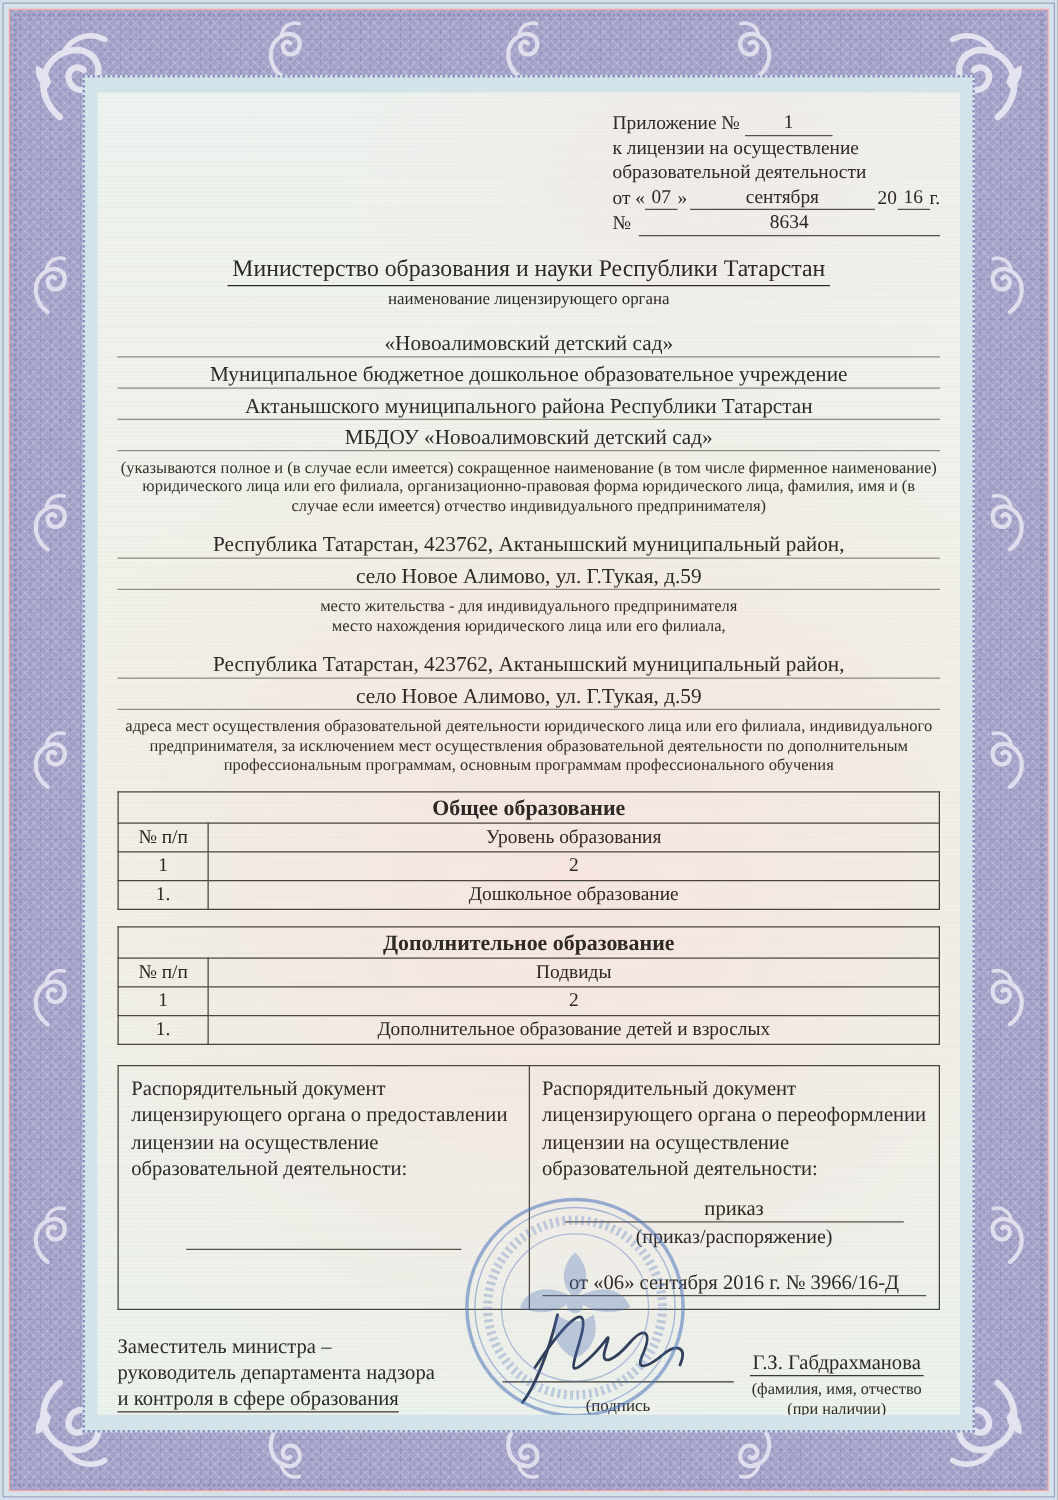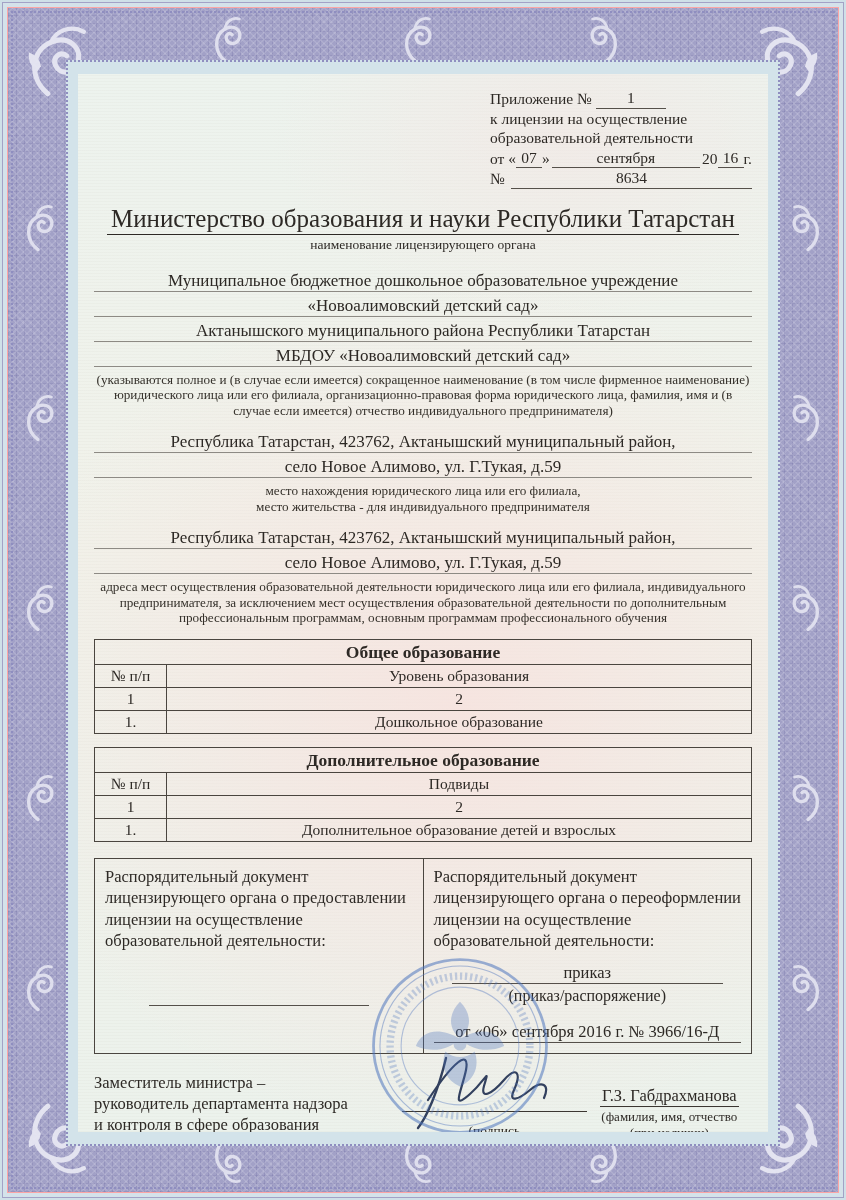--- a/index.html
+++ b/index.html
@@ -53,21 +53,21 @@
   .hdr { width:262px; margin-left:auto; font-size:15.5px; line-height:19.5px; }
   .hdr-row { display:flex; align-items:flex-end; }
   .hdr .num1 { width:70px; margin-left:4px; }
   .hdr .datefill { flex:1; margin:0 2px; }
   .hdr .short { width:26px; }
   .hdr .numline { flex:1; margin-left:6px; }
 
   .center { text-align:center; }
 
   .authority { margin-top:16px; }
-  .authority .name { font-size:25px; display:inline-block; border-bottom:1.4px solid #2d2925; padding:0 4px 1px; }
+  .authority .name { font-size:19px; display:inline-block; border-bottom:1.4px solid #2d2925; padding:0 4px 1px; }
   .authority .cap { font-size:13.5px; margin-top:2px; }
 
   .org { margin-top:14px; }
   .ruled { font-size:17px; line-height:20px; border-bottom:1px solid #8d8a84; text-align:center; padding-top:4px; }
 
   .smallcap { font-size:13.2px; line-height:15.5px; text-align:center; margin-top:5px; color:#34302a; }
 
   .addr { margin-top:10px; }
 
   
@@ -211,33 +211,33 @@
         <span class="val-underline numline">8634</span>
       </div>
     </div>
 
     <div class="authority center">
       <span class="name">Министерство образования и науки Республики Татарстан</span>
       <div class="cap">наименование лицензирующего органа</div>
     </div>
 
     <div class="org">
+      <div class="ruled">«Новоалимовский детский сад»</div>
       <div class="ruled">Муниципальное бюджетное дошкольное образовательное учреждение</div>
-      <div class="ruled">«Новоалимовский детский сад»</div>
       <div class="ruled">Актанышского муниципального района Республики Татарстан</div>
       <div class="ruled">МБДОУ «Новоалимовский детский сад»</div>
       <div class="smallcap">(указываются полное и (в случае если имеется) сокращенное наименование (в том числе фирменное наименование) юридического лица или его филиала, организационно-правовая форма юридического лица, фамилия, имя и (в случае если имеется) отчество индивидуального предпринимателя)</div>
     </div>
 
     <div class="addr">
       <div class="ruled">Республика Татарстан, 423762, Актанышский муниципальный район,</div>
       <div class="ruled">село Новое Алимово, ул. Г.Тукая, д.59</div>
       <div class="smallcap">
+        <div>место жительства - для индивидуального предпринимателя</div>
         <div>место нахождения юридического лица или его филиала,</div>
-        <div>место жительства - для индивидуального предпринимателя</div>
       </div>
     </div>
 
     <div class="addr">
       <div class="ruled">Республика Татарстан, 423762, Актанышский муниципальный район,</div>
       <div class="ruled">село Новое Алимово, ул. Г.Тукая, д.59</div>
       <div class="smallcap">адреса мест осуществления образовательной деятельности юридического лица или его филиала, индивидуального предпринимателя, за исключением мест осуществления образовательной деятельности по дополнительным профессиональным программам, основным программам профессионального обучения</div>
     </div>
 
     <table class="lic">

